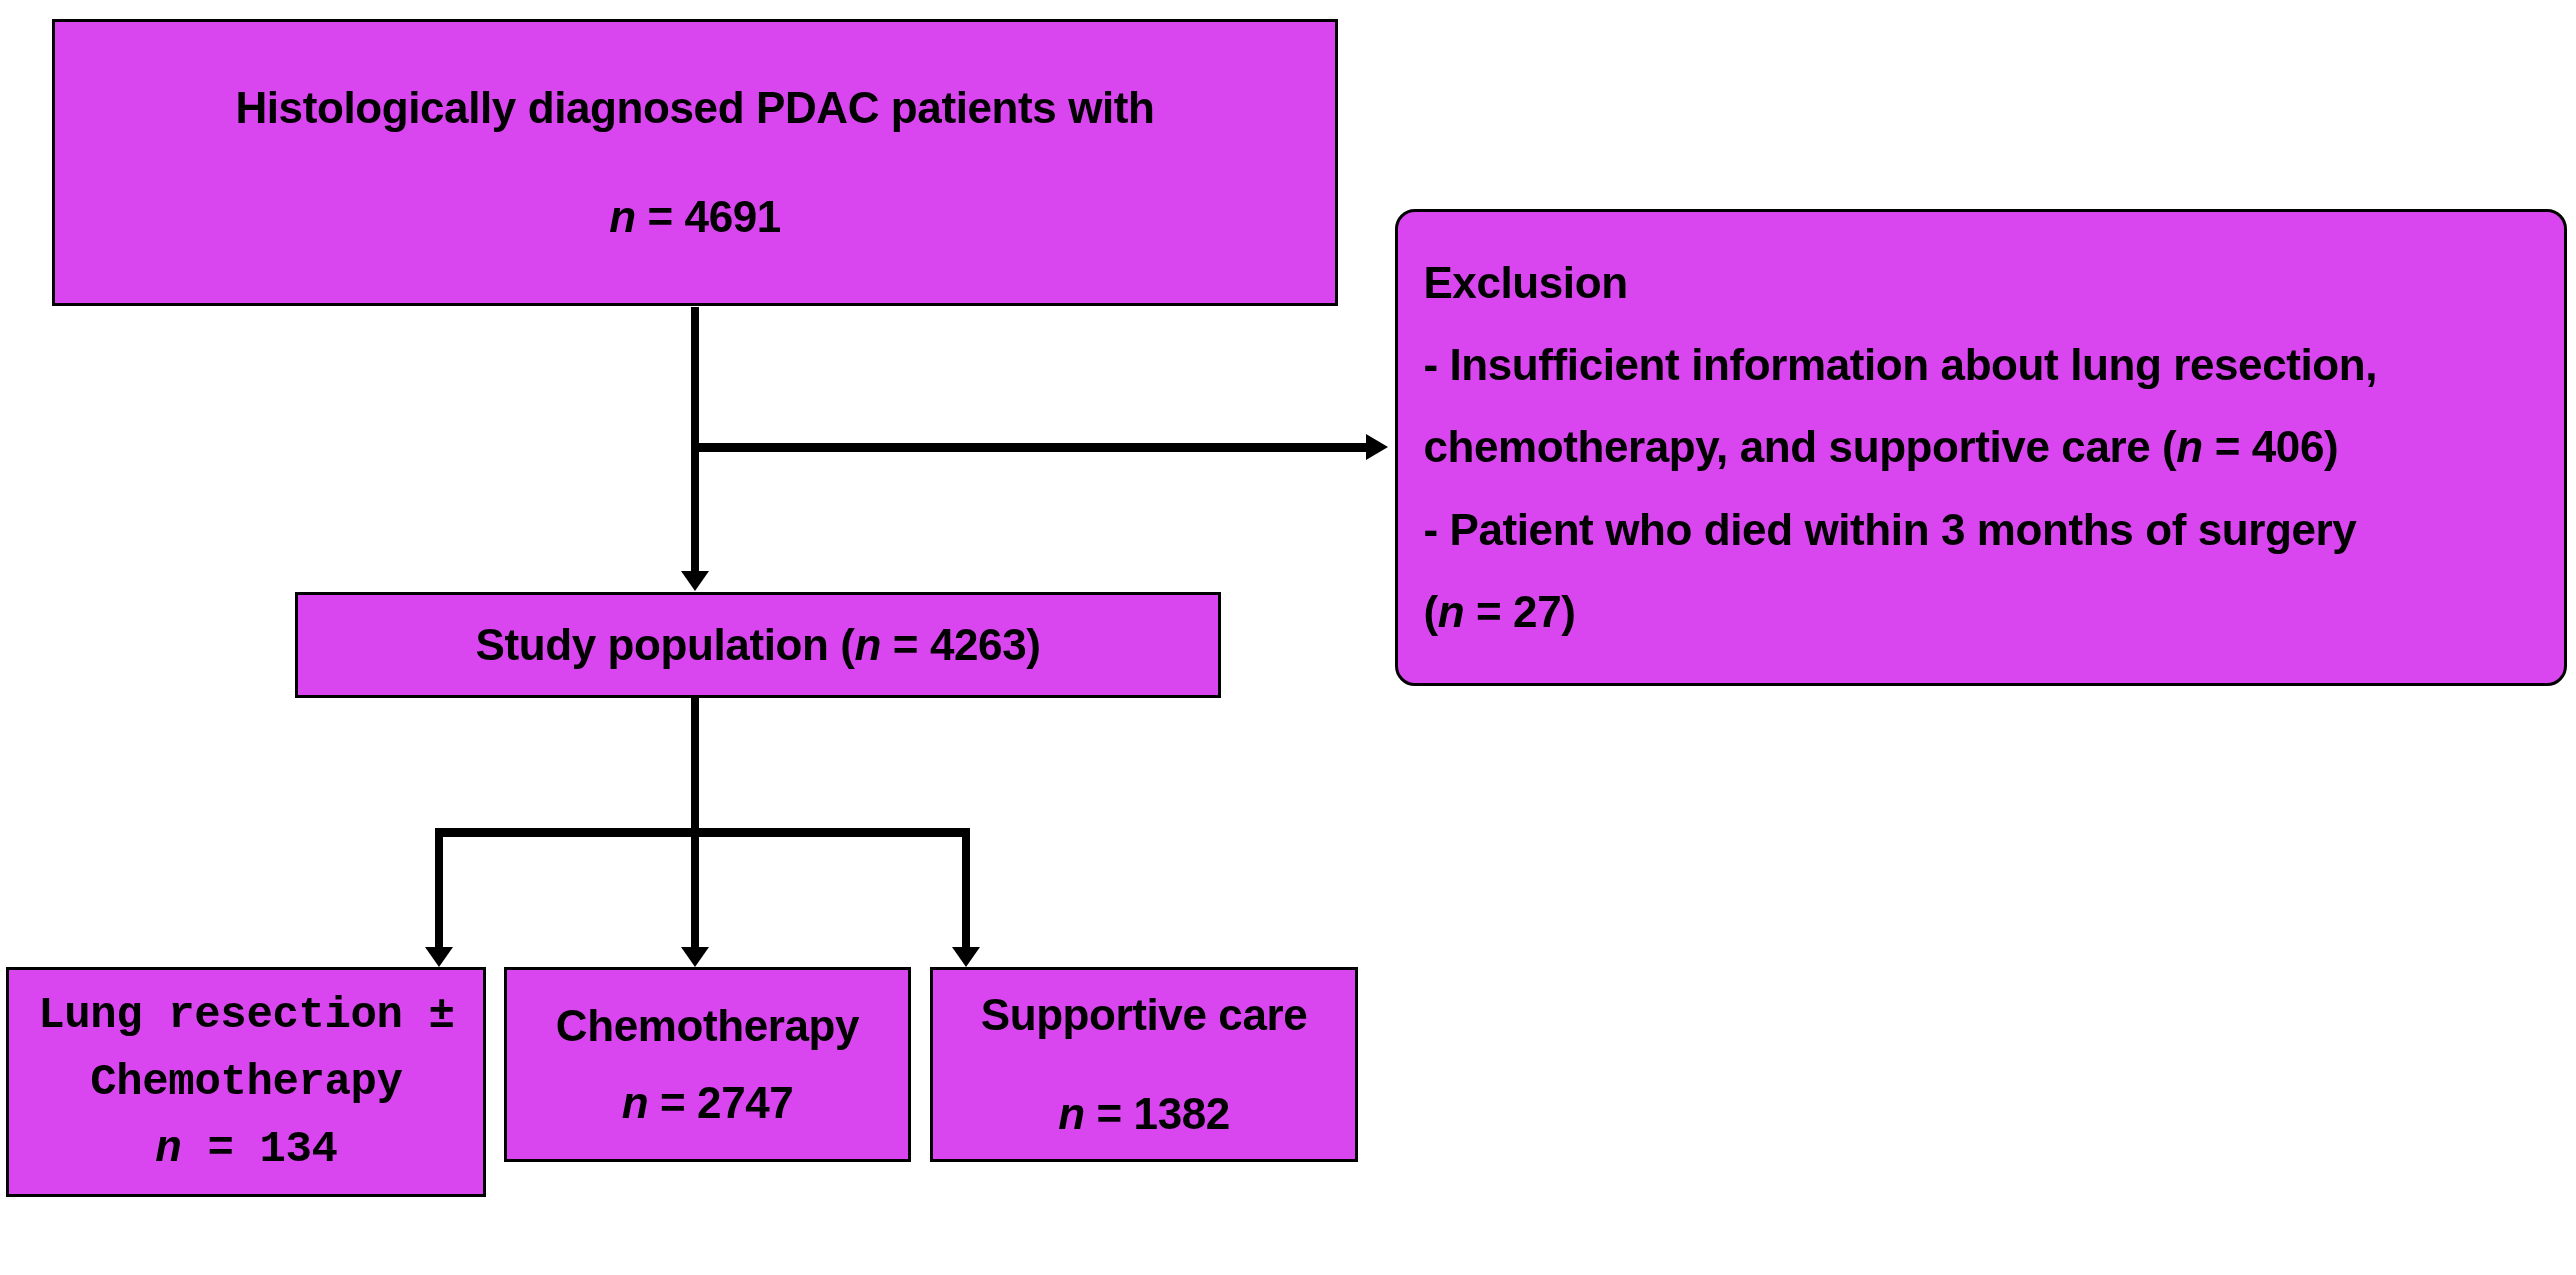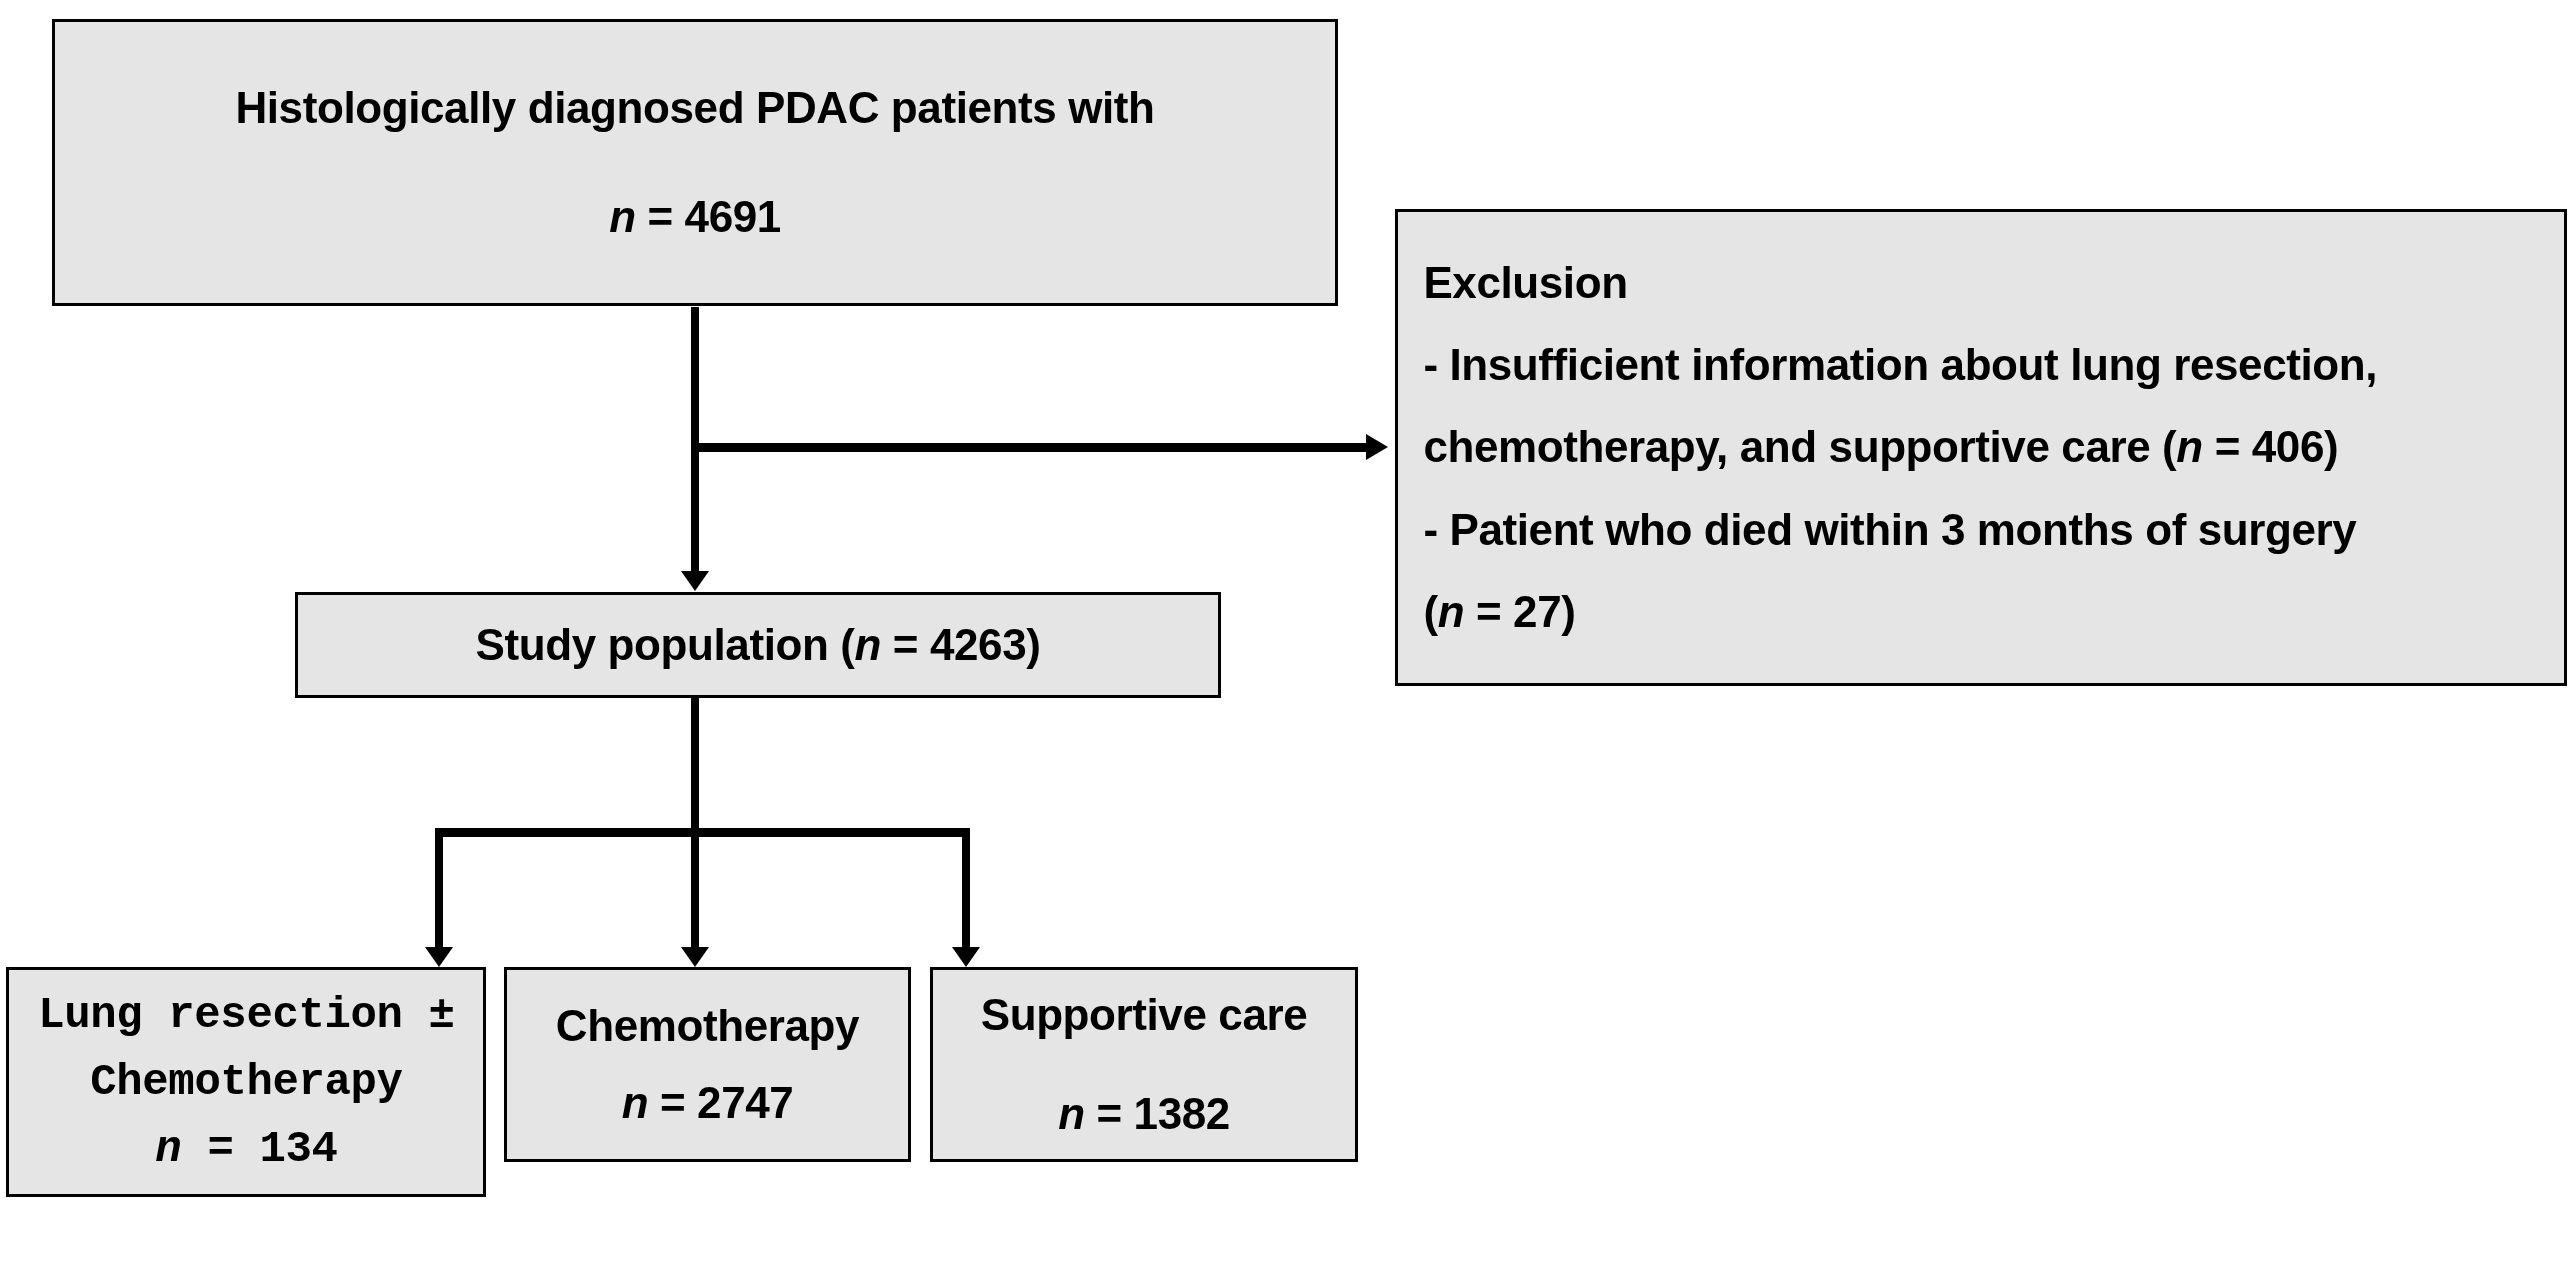--- a/index.html
+++ b/index.html
@@ -14,21 +14,21 @@
     background: #ffffff;
     font-family: "Liberation Sans", "DejaVu Sans", sans-serif;
     font-weight: bold;
     color: #000000;
     overflow: hidden;
   }
   .box {
     position: absolute;
     box-sizing: border-box;
     border: 3.2px solid #000000;
-    background: #e5e5e5;
+    background: #d946ef;
     display: flex;
     flex-direction: column;
     justify-content: space-evenly;
   }
   .box .line {
     white-space: pre;
     letter-spacing: -0.4px;
     font-size: 44px;
     line-height: 1.0;
   }
@@ -49,21 +49,21 @@
   .arrowhead-right {
     position: absolute;
     width: 0; height: 0;
     border-top: 13.5px solid transparent;
     border-bottom: 13.5px solid transparent;
     border-left: 22px solid #000000;
   }
 
   
   #top-box        { left: 52px;   top: 19px;   width: 1286px; height: 287px; }
-  #exclusion-box  { left: 1395px; top: 209px;  width: 1172px; height: 477px; padding: 11px 16px 11px 25.4px; }
+  #exclusion-box  { left: 1395px; top: 209px;  width: 1172px; height: 477px; padding: 11px 16px 11px 25.4px; border-radius: 20px; }
   #study-box      { left: 295px;  top: 592px;  width: 926px; height: 106px; }
   #lung-box       { left: 6.4px;    top: 967px; width: 480px;  height: 230px; font-family: Liberation Mono, monospace; }
   #chemo-box      { left: 504px;  top: 967px; width: 407px;  height: 195px; }
   #supportive-box { left: 930px; top: 967px; width: 428px;  height: 195px; gap: 32px; }
 
   
   #v1-shaft   { left: 691px;  top: 307px;  width: 8px;  height: 264px; }
   #v1-head    { left: 681px;  top: 571px; }
   #h1-shaft   { left: 695px;  top: 443px;  width: 671px; height: 8.7px; }
   #h1-head    { left: 1366px; top: 434px; }

